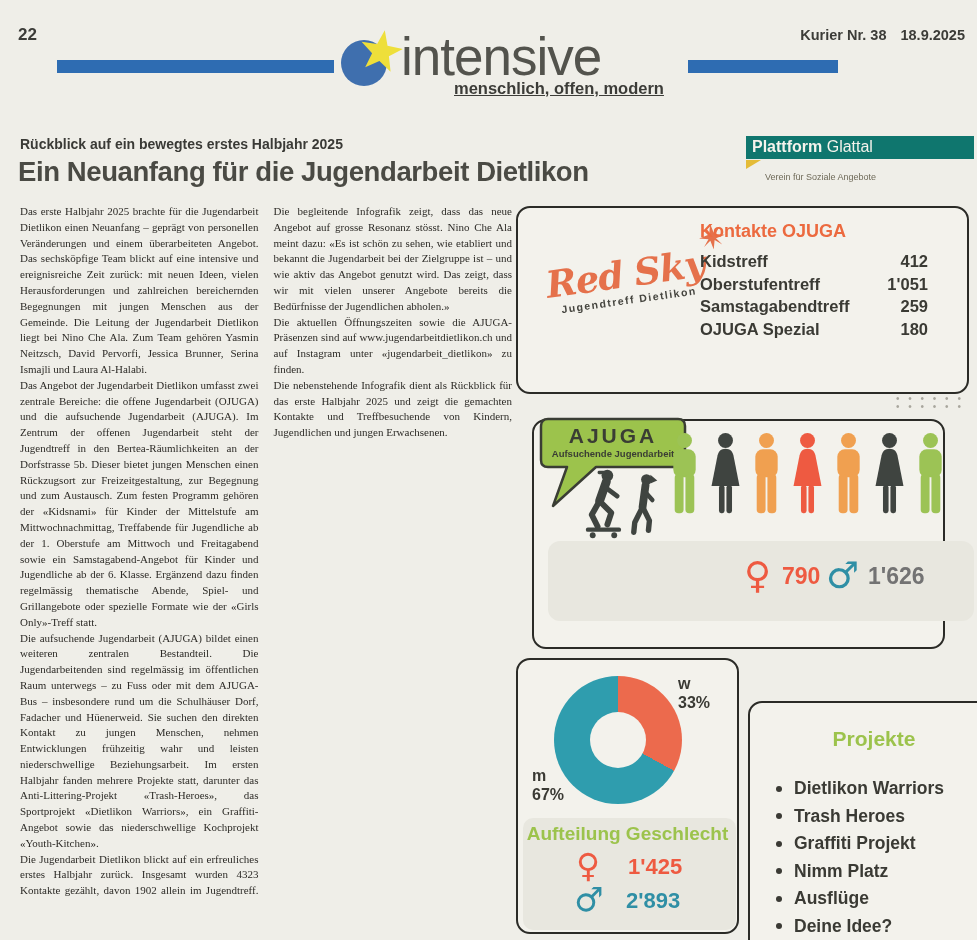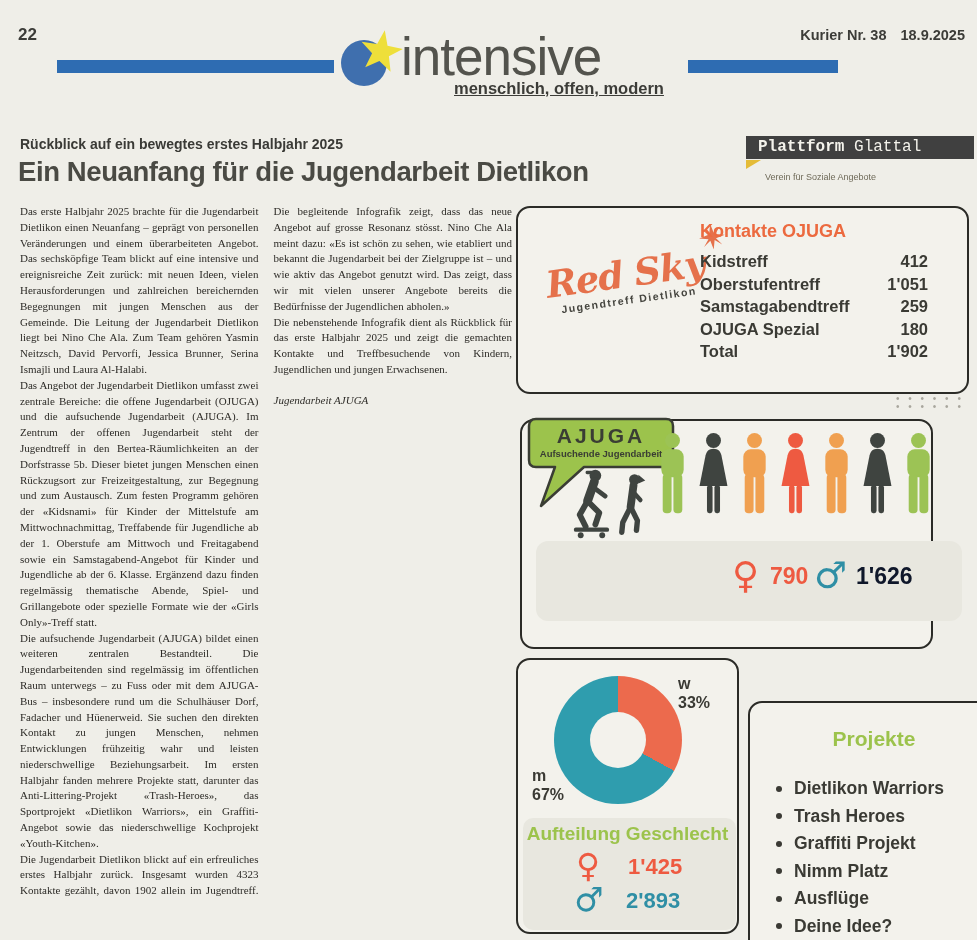--- a/index.html
+++ b/index.html
@@ -15,40 +15,40 @@
   .bar-left { left:57px; top:60px; width:277px; }
   .bar-right { left:688px; top:60px; width:150px; }
   .masthead-logo { left:338px; top:29px; }
   .masthead-title { left:401px; top:26px; font-size:53px; color:#53534d; letter-spacing:-1px; }
   .masthead-tagline { left:454px; top:79px; font-size:16.5px; font-weight:bold; color:#3c3c38;text-decoration:underline; }
   .header-right { right:12px; top:27px; font-size:14.5px; font-weight:bold; color:#3c3c38; }
   .header-right .gap { display:inline-block; width:14px; }
 
   
   .badge { left:746px; top:136px; width:228px; }
-  .badge-bar { background:#404040; color:#f4f3ec; font-size:16px; padding:2px 12px 3px;font-family:Liberation Mono, monospace; }
+  .badge-bar { background:#0f766e; color:#f4f3ec; font-size:16px; padding:2px 6px 3px; }
   .badge-bar .b { font-weight:bold; }
   .badge-sub { display:flex; align-items:flex-start; margin-top:1px; }
   .badge-tri { width:0; height:0; border-top:9px solid #e4bb37; border-right:15px solid transparent; margin-right:4px; }
   .badge-sub-text { font-size:9px; color:#6f6a59; padding-top:12px; }
 
   
   .kicker { left:20px; top:136px; font-size:14px; font-weight:bold; color:#3a3a36; }
   .headline { left:18px; top:156px; font-size:27.5px; font-weight:bold; color:#4a4a44; letter-spacing:-0.4px; }
   .article { left:20px; top:204px; width:492px; height:710px;
              column-count:2; column-gap:15px; column-fill:auto;
              font-family:"Liberation Serif", serif; font-size:11px; line-height:15.8px;
              text-align:justify; color:#2d2b27; overflow:hidden; hyphens:auto; }
   .article p { margin:0; }
   .article .byline { margin-top:15px; font-style:italic; }
 
   
   .ibox { border:2px solid #2b2b27; border-radius:14px; background:#f3f2ec; }
   .box1 { left:516px; top:206px; width:453px; height:188px; }
-  .box2 { left:520px; top:419px; width:413px; height:230px; }
+  .box2 { left:532px; top:419px; width:413px; height:230px; }
   .box3 { left:516px; top:658px; width:223px; height:276px; }
   .box4 { left:748px; top:658px; width:252px; height:276px;margin-top:43px; }
 
   
   .redsky { left:18px; top:44px; width:180px; transform:rotate(-8deg); text-align:center; }
   .redsky-name { font-family:"DejaVu Serif", serif; font-style:italic; font-weight:bold;
                  font-size:37px; color:#e5714b; letter-spacing:-1px; }
   .redsky-sub { font-size:10.5px; font-weight:bold; color:#45453f; letter-spacing:1.5px; margin-top:-2px; }
   .redsky-star { left:168px; top:-16px; }
   .ojuga-table { left:182px; top:13px; width:228px; }
@@ -67,21 +67,21 @@
                       font-weight:bold; color:#3a3d34; }
   .skaters { left:46px; top:46px; }
   .persons { left:130px; top:10px; display:flex; }
   .persons svg { display:block; }
   .ajuga-band { left:14px; top:120px; width:426px; height:80px; background:#e8e7df; border-radius:12px; }
   .ajuga-label { left:32px; top:144px; font-size:21px; font-weight:bold; color:#9cc34c; }
   .sym { font-family:"DejaVu Sans", sans-serif; font-weight:bold; }
   .ajuga-f-sym { left:210px; top:133px; font-size:37px; color:#ee5a41; }
   .ajuga-f-val { left:248px; top:142px; font-size:23px; font-weight:bold; color:#ee5a41; }
   .ajuga-m-sym { left:292px; top:133px; font-size:37px; color:#2f8fa5; }
-  .ajuga-m-val { left:334px; top:142px; font-size:23px; font-weight:bold; color:#0f172a; }
+  .ajuga-m-val { left:334px; top:142px; font-size:23px; font-weight:bold; color:#737373; }
 
   
   .gender-band { left:5px; top:158px; width:213px; height:112px; background:#e8e7df; border-radius:10px; }
   .donut { left:36px; top:16px; width:128px; height:128px; border-radius:50%; }
   .donut-hole { left:72px; top:52px; width:56px; height:56px; border-radius:50%; background:#f3f2ec; }
   .donut-label { font-size:16px; font-weight:bold; color:#3a3a34; line-height:19px; }
   .label-w { left:160px; top:14px; }
   .label-m { left:14px; top:106px; }
   .gender-title { left:0; top:163px; width:100%; text-align:center; font-size:19px;
                   font-weight:bold; color:#9cc34c; }
@@ -144,22 +144,22 @@
   </div>
 
   <div class="abs kicker">Rückblick auf ein bewegtes erstes Halbjahr 2025</div>
   <div class="abs headline">Ein Neuanfang für die Jugendarbeit Dietlikon</div>
 
   <div class="abs article">
     <p>Das erste Halbjahr 2025 brachte für die Jugendarbeit Dietlikon einen Neuanfang – geprägt von personellen Veränderungen und einem überarbeiteten Angebot. Das sechsköpfige Team blickt auf eine intensive und ereignisreiche Zeit zurück: mit neuen Ideen, vielen Herausforderungen und zahlreichen bereichernden Begegnungen mit jungen Menschen aus der Gemeinde. Die Leitung der Jugendarbeit Dietlikon liegt bei Nino Che Ala. Zum Team gehören Yasmin Neitzsch, David Pervorfi, Jessica Brunner, Serina Ismajli und Laura Al-Halabi.</p>
     <p>Das Angebot der Jugendarbeit Dietlikon umfasst zwei zentrale Bereiche: die offene Jugendarbeit (OJUGA) und die aufsuchende Jugendarbeit (AJUGA). Im Zentrum der offenen Jugendarbeit steht der Jugendtreff in den Bertea-Räumlichkeiten an der Dorfstrasse 5b. Dieser bietet jungen Menschen einen Rückzugsort zur Freizeitgestaltung, zur Begegnung und zum Austausch. Zum festen Programm gehören der «Kidsnami» für Kinder der Mittelstufe am Mittwochnachmittag, Treffabende für Jugendliche ab der 1. Oberstufe am Mittwoch und Freitagabend sowie ein Samstagabend-Angebot für Kinder und Jugendliche ab der 6. Klasse. Ergänzend dazu finden regelmässig thematische Abende, Spiel- und Grillangebote oder spezielle Formate wie der «Girls Only»-Treff statt.</p>
     <p>Die aufsuchende Jugendarbeit (AJUGA) bildet einen weiteren zentralen Bestandteil. Die Jugendarbeitenden sind regelmässig im öffentlichen Raum unterwegs – zu Fuss oder mit dem AJUGA-Bus – insbesondere rund um die Schulhäuser Dorf, Fadacher und Hüenerweid. Sie suchen den direkten Kontakt zu jungen Menschen, nehmen Entwicklungen frühzeitig wahr und leisten niederschwellige Beziehungsarbeit. Im ersten Halbjahr fanden mehrere Projekte statt, darunter das Anti-Littering-Projekt «Trash-Heroes», das Sportprojekt «Dietlikon Warriors», ein Graffiti-Angebot sowie das niederschwellige Kochprojekt «Youth-Kitchen».</p>
     <p>Die Jugendarbeit Dietlikon blickt auf ein erfreuliches erstes Halbjahr zurück. Insgesamt wurden 4323 Kontakte gezählt, davon 1902 allein im Jugendtreff. Die begleitende Infografik zeigt, dass das neue Angebot auf grosse Resonanz stösst. Nino Che Ala meint dazu: «Es ist schön zu sehen, wie etabliert und bekannt die Jugendarbeit bei der Zielgruppe ist – und wie aktiv das Angebot genutzt wird. Das zeigt, dass wir mit vielen unserer Angebote bereits die Bedürfnisse der Jugendlichen abholen.»</p>
+    <p>Die aktuellen Öffnungszeiten sowie die AJUGA-Präsenzen sind auf www.jugendarbeitdietlikon.ch und auf Instagram unter «jugendarbeit_dietlikon» zu finden.</p>
     <p>Die nebenstehende Infografik dient als Rückblick für das erste Halbjahr 2025 und zeigt die gemachten Kontakte und Treffbesuchende von Kindern, Jugendlichen und jungen Erwachsenen.</p>
-    <p class="byline">Jugendarbeit AJUGA</p>
   </div>
 
   <div class="abs ibox box1">
     <div class="abs redsky">
       <svg class="abs redsky-star" width="26" height="26" viewBox="0 0 24 24">
         <path fill="#e5714b" d="M12 0L14 8.5L20.5 3.5L15.5 10L24 12L15.5 14L20.5 20.5L14 15.5L12 24L10 15.5L3.5 20.5L8.5 14L0 12L8.5 10L3.5 3.5L10 8.5Z"></path>
       </svg>
       <div class="redsky-name">Red Sky</div>
       <div class="redsky-sub">Jugendtreff Dietlikon</div>
     </div>
@@ -173,24 +173,20 @@
           <span>Oberstufentreff</span>
           <span>1'051</span>
         </div>
       <div class="ojuga-row">
           <span>Samstagabendtreff</span>
           <span>259</span>
         </div>
       <div class="ojuga-row">
           <span>OJUGA Spezial</span>
           <span>180</span>
-        </div>
-      <div class="ojuga-row">
-          <span>Total</span>
-          <span>1'902</span>
         </div>
     </div>
   </div>
 
   <div class="abs bleed-dots">•&nbsp;•&nbsp;•&nbsp;•&nbsp;•&nbsp;•<br>•&nbsp;•&nbsp;•&nbsp;•&nbsp;•&nbsp;•</div>
 
   <div class="abs ibox box2">
     <svg class="abs ajuga-bubble" width="150" height="95" viewBox="0 0 150 95">
       <path d="M10 3 H140 Q147 3 147 10 V44 Q147 51 140 51 H58 L15 90 L29 51 H10 Q3 51 3 44 V10 Q3 3 10 3 Z" fill="#9cc34c" stroke="#3a3d34" stroke-width="2.5" stroke-linejoin="round"></path>
     </svg>

